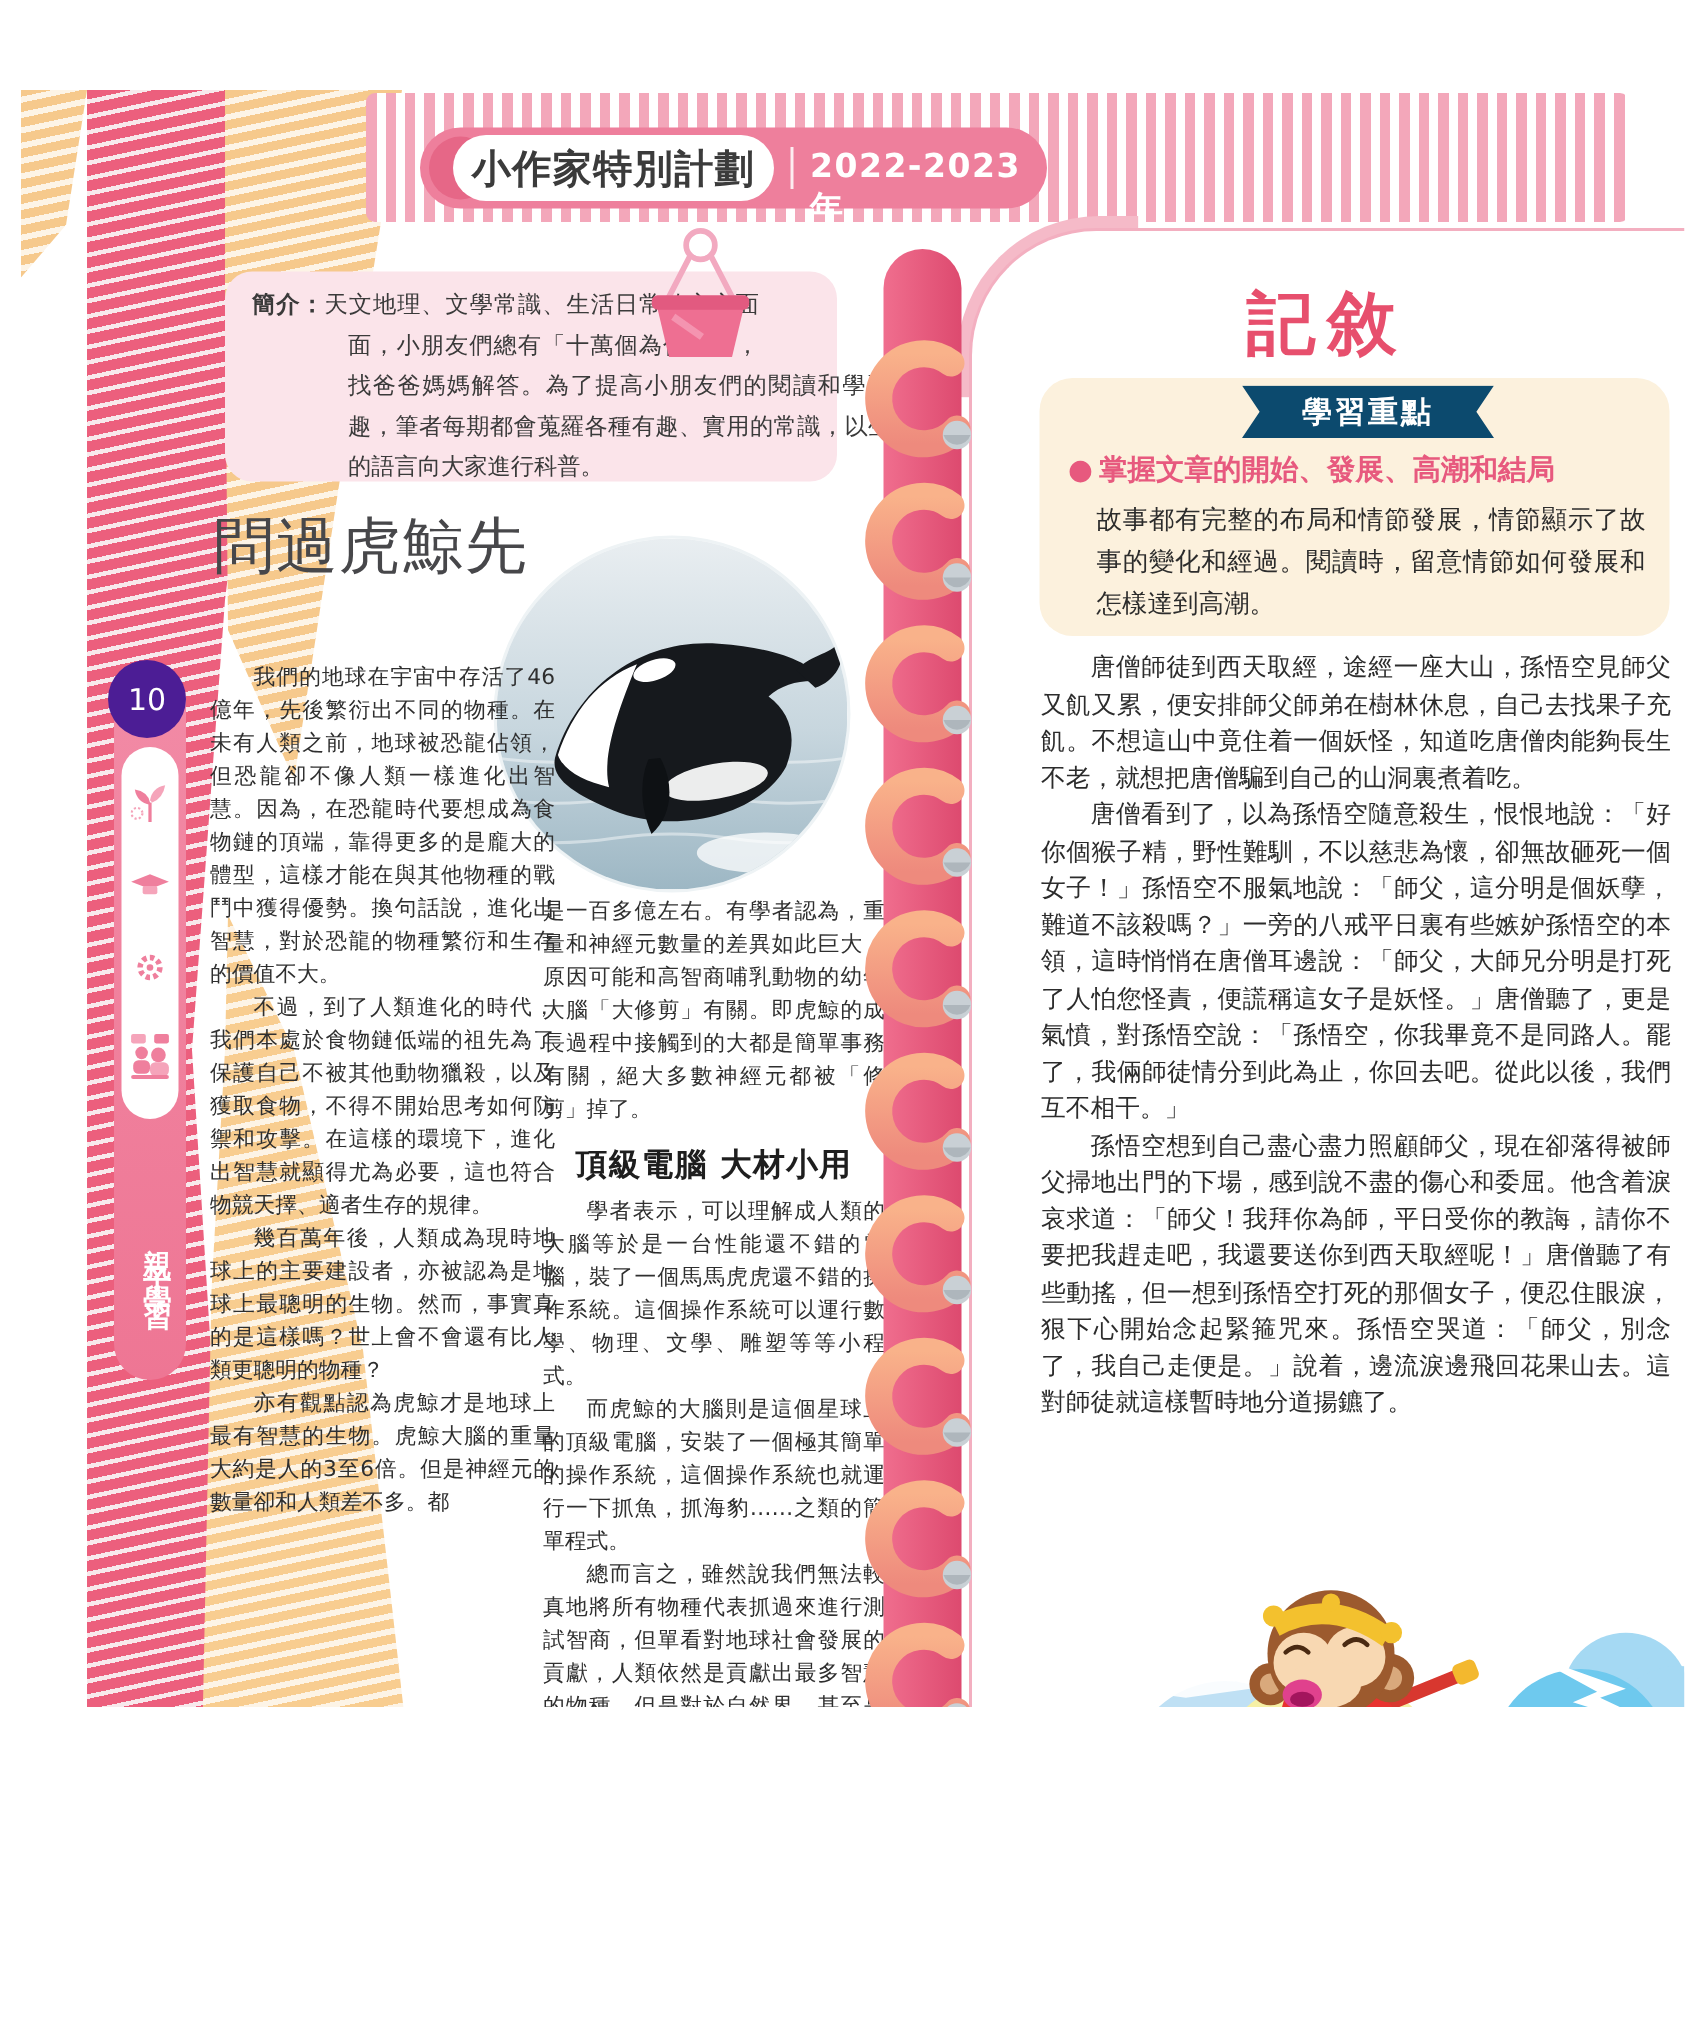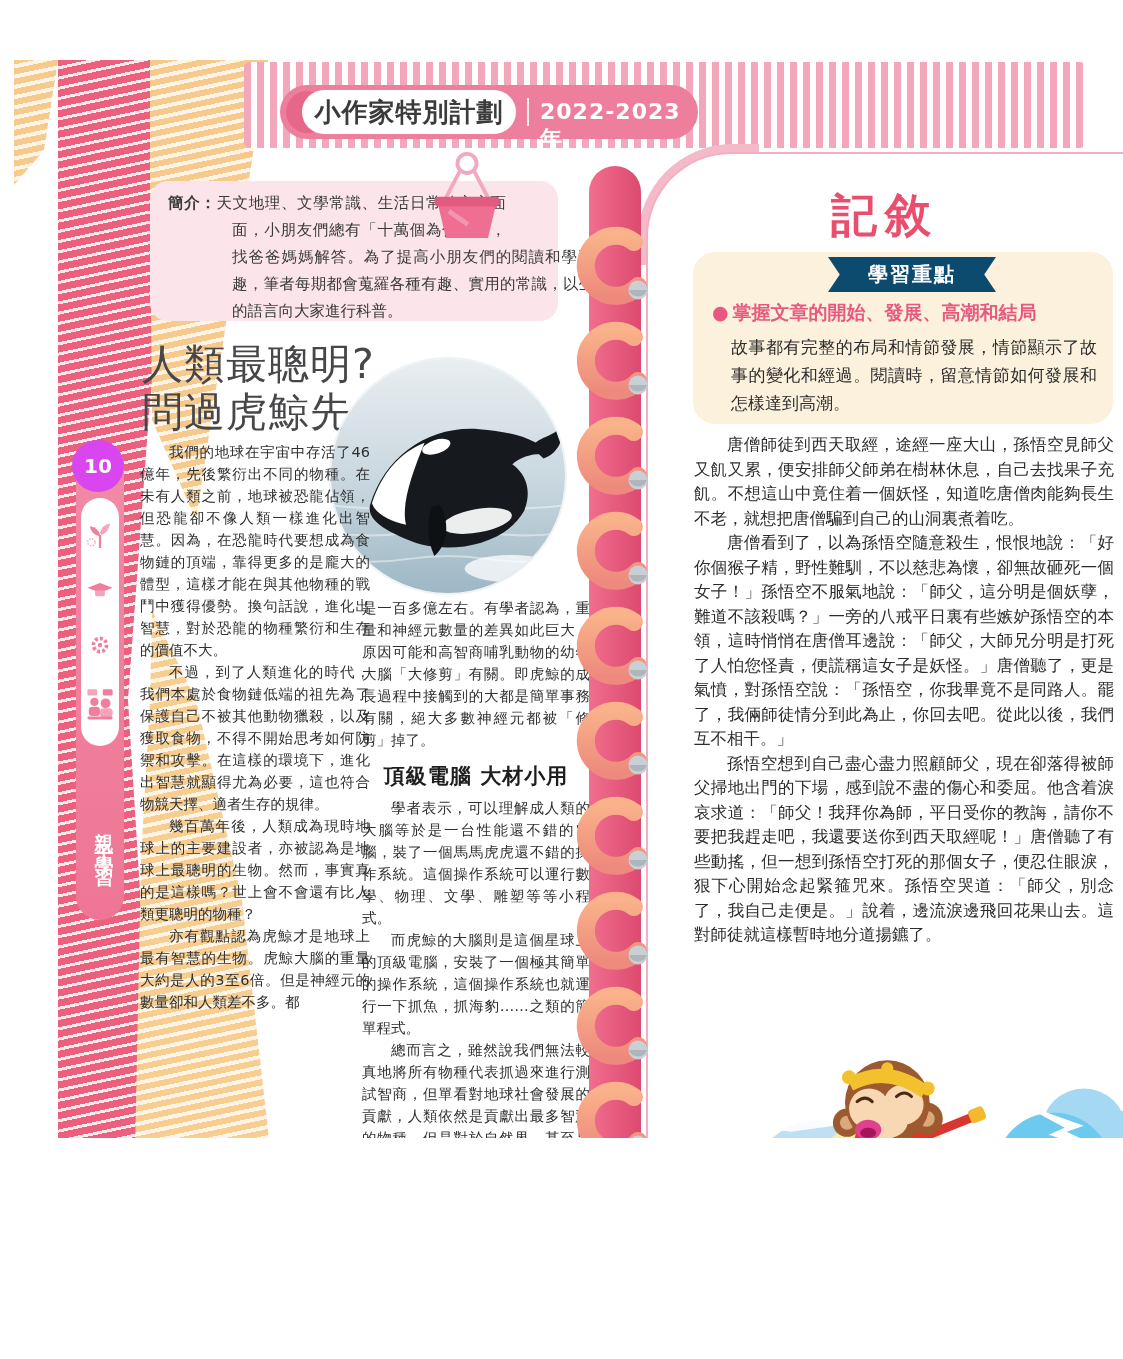--- a/index.html
+++ b/index.html
@@ -46,22 +46,22 @@
   .col2{left:362px;top:597px;width:228px;font-size:14.5px;line-height:22px;text-align:justify;color:#2f2f2f;}
   .col1 p,.col2 p,.story p{margin:0;text-indent:2em;}
   .col2 p.cont{text-indent:0;}
   .subheading{font-size:21px;font-weight:bold;color:#1e1e1e;text-align:center;text-indent:0!important;
     margin:14px 0 10px 0!important;letter-spacing:1px;}
   .author-line{left:250px;top:1249px;width:345px;font-size:21px;color:#ef7b9b;letter-spacing:.5px;}
 
   
   .side-ribbon{left:76px;top:442px;width:48px;height:478px;border-radius:24px;
     background:linear-gradient(180deg,#f28ba6,#ee7694);}
-  .page-circle{left:72px;top:440px;width:52px;height:52px;border-radius:50%;background:#d946ef;
-    display:flex;align-items:center;justify-content:center;color:#fff;font-weight:bold;font-size:20px;}
+  .page-circle{left:72px;top:440px;width:52px;height:52px;border-radius:50%;background:#4c1d95;
+    display:flex;align-items:center;justify-content:center;color:#fff;font-weight:normal;font-size:20px;}
   .side-capsule{left:81px;top:498px;width:38px;height:248px;border-radius:19px;background:#ffffff;
     display:flex;flex-direction:column;align-items:center;justify-content:space-around;padding:8px 0;box-sizing:border-box;}
   .side-vertical{left:82px;top:766px;width:36px;height:150px;writing-mode:vertical-rl;text-orientation:upright;
     color:#ffffff;font-weight:bold;font-size:19px;letter-spacing:12px;text-align:center;}
 
   
   .card-crescent{left:638px;top:144px;width:112px;height:112px;border-top:9px solid #f5bac8;border-left:9px solid #f5bac8;
     border-top-left-radius:95px;}
   .right-card{left:646px;top:152px;width:476px;height:1158px;background:#ffffff;
     border-left:2px solid #f3afc0;border-top:2px solid #f3afc0;border-top-left-radius:85px;}
@@ -146,21 +146,20 @@
         <circle cx="28" cy="22" r="7" fill="#ef7f9d"></circle>
         <rect x="4" y="27" width="16" height="13" rx="5" fill="#ef7f9d"></rect>
         <rect x="20" y="29" width="18" height="13" rx="5" fill="#f5a4ba"></rect>
         <rect x="2" y="41" width="36" height="4" rx="2" fill="#ef7f9d"></rect>
       </svg>
     </span>
   </div>
   <div class="abs side-vertical">親子學習</div>
 
   <div class="abs article-title">
-    <div>人類最聰明?</div>
     <div>問過虎鯨先</div>
   </div>
   <div class="abs orca-wrap">
     <svg viewBox="0 0 240 240" width="234" height="234">
       <defs>
         <linearGradient id="sea" x1="0" y1="0" x2="0" y2="1">
           <stop offset="0" stop-color="#e9eef1"></stop>
             <stop offset=".55" stop-color="#c7d6de"></stop>
             <stop offset="1" stop-color="#9db7c4"></stop>
         </linearGradient>

